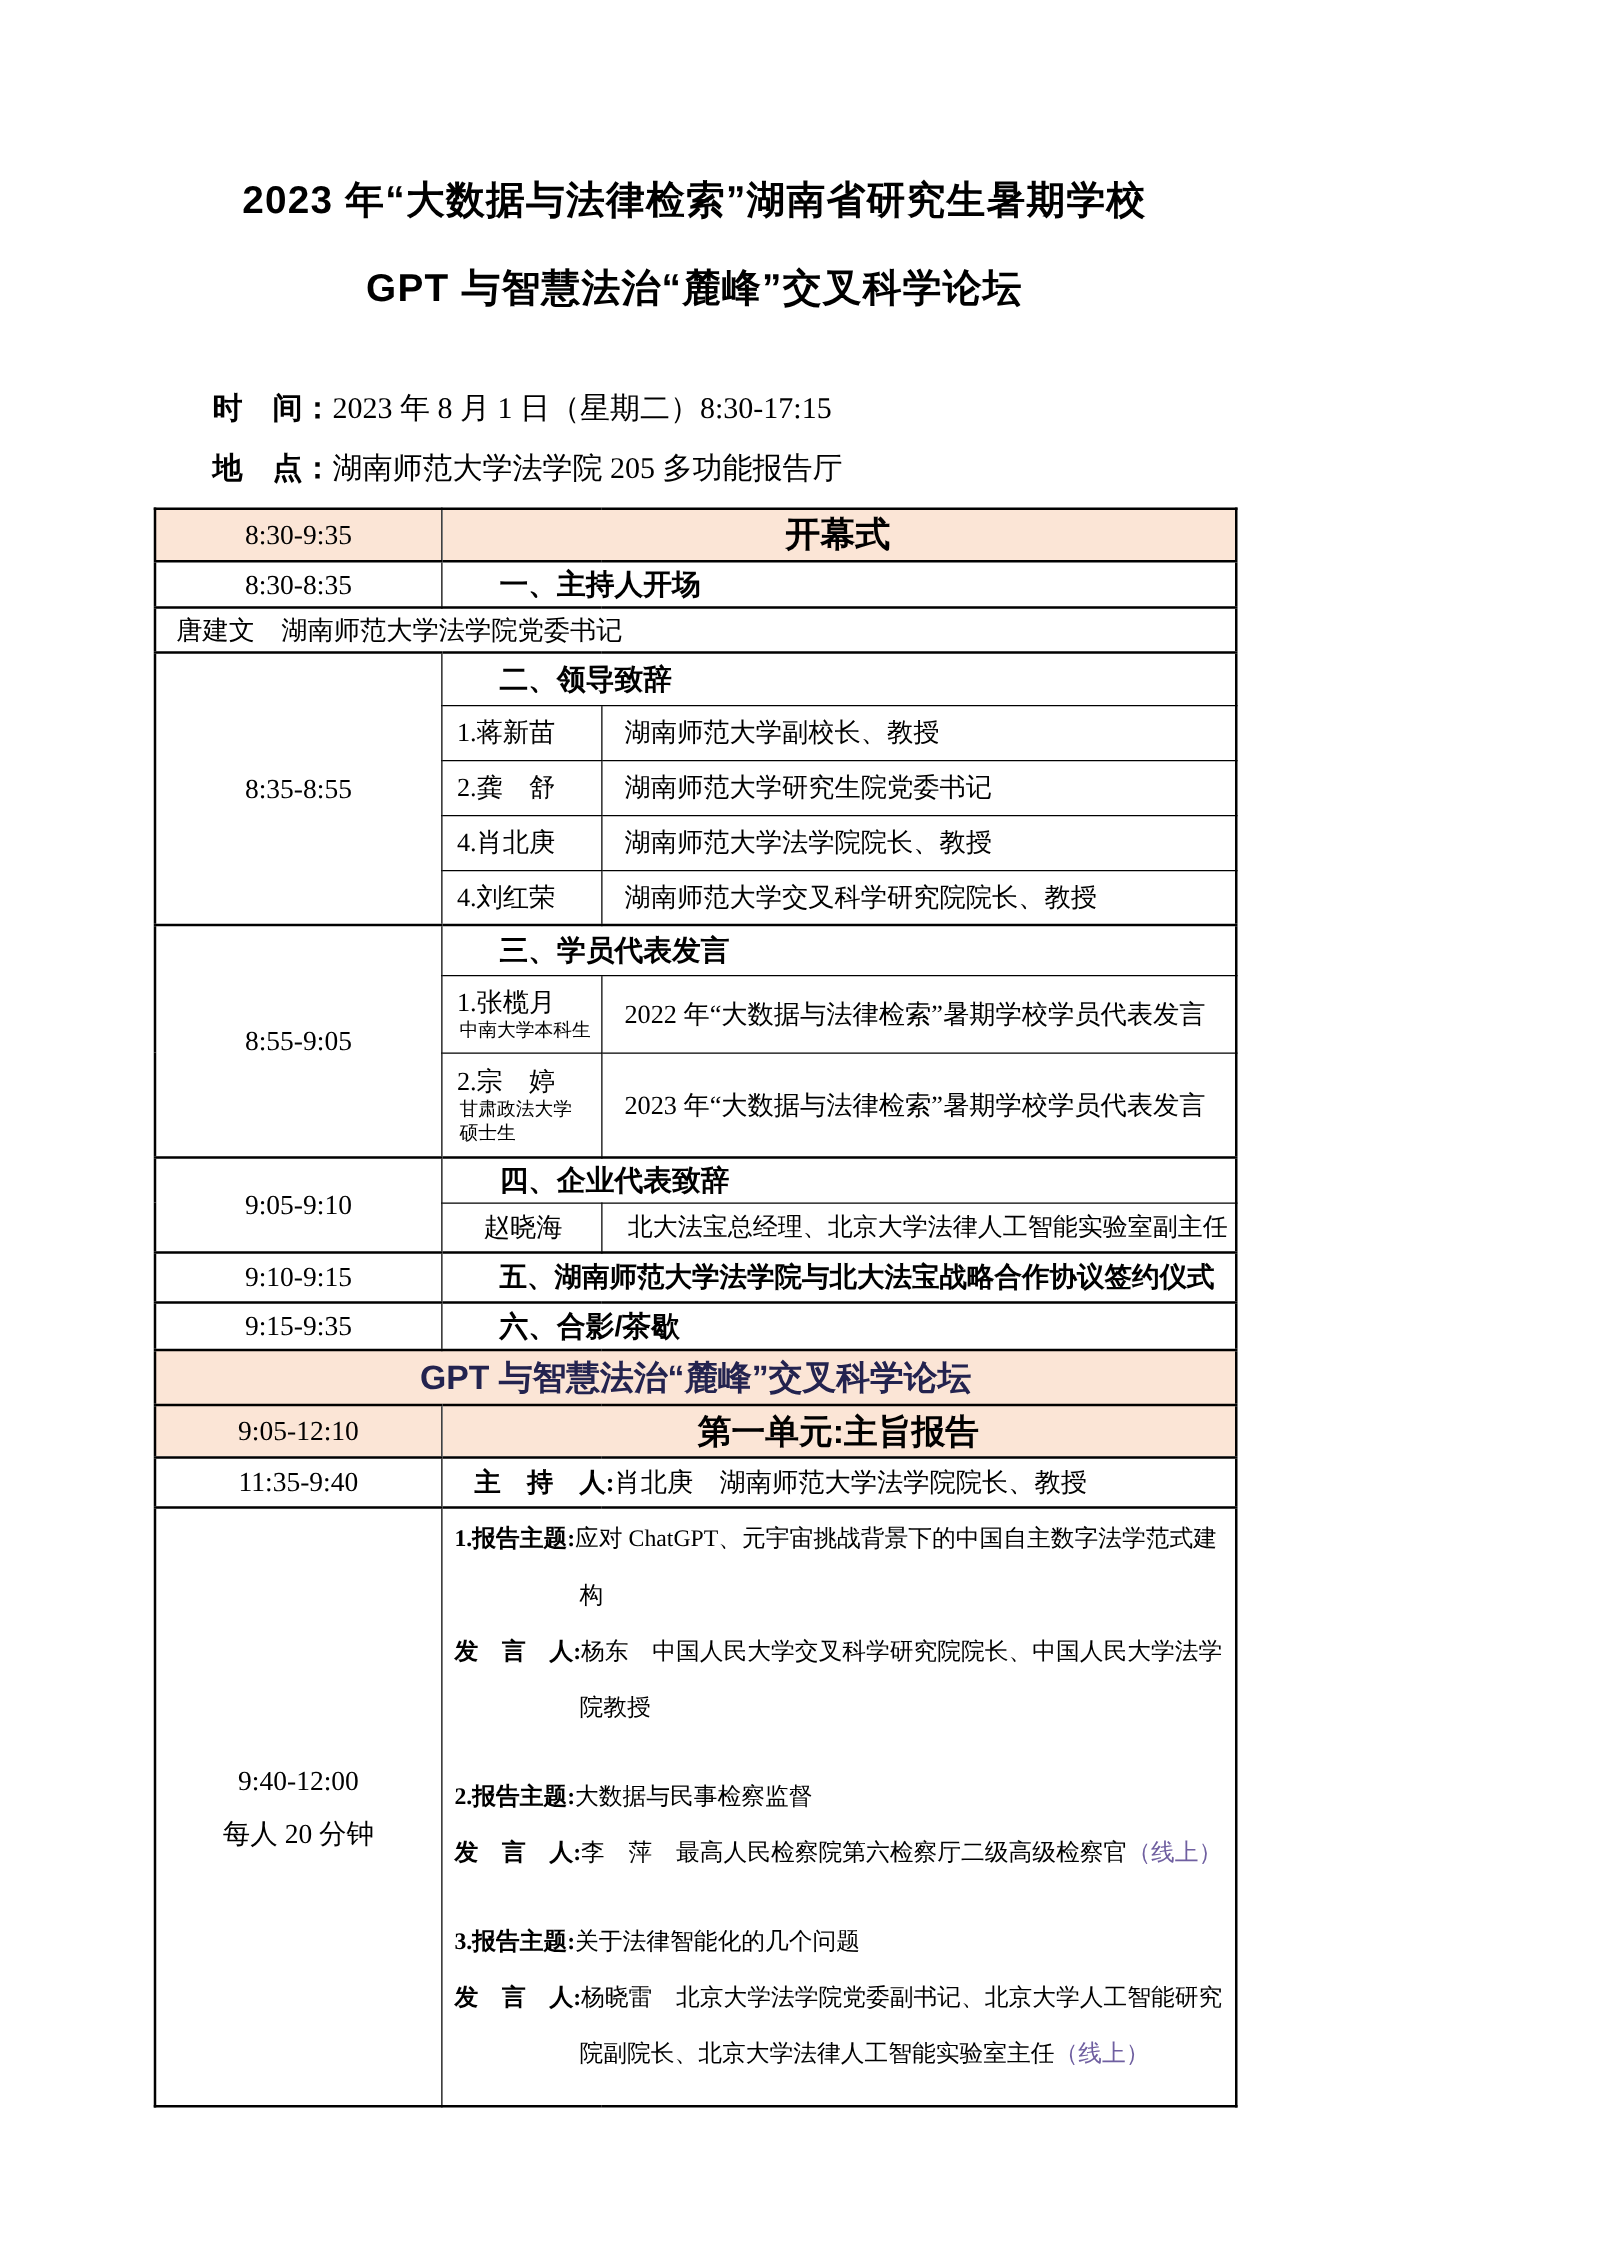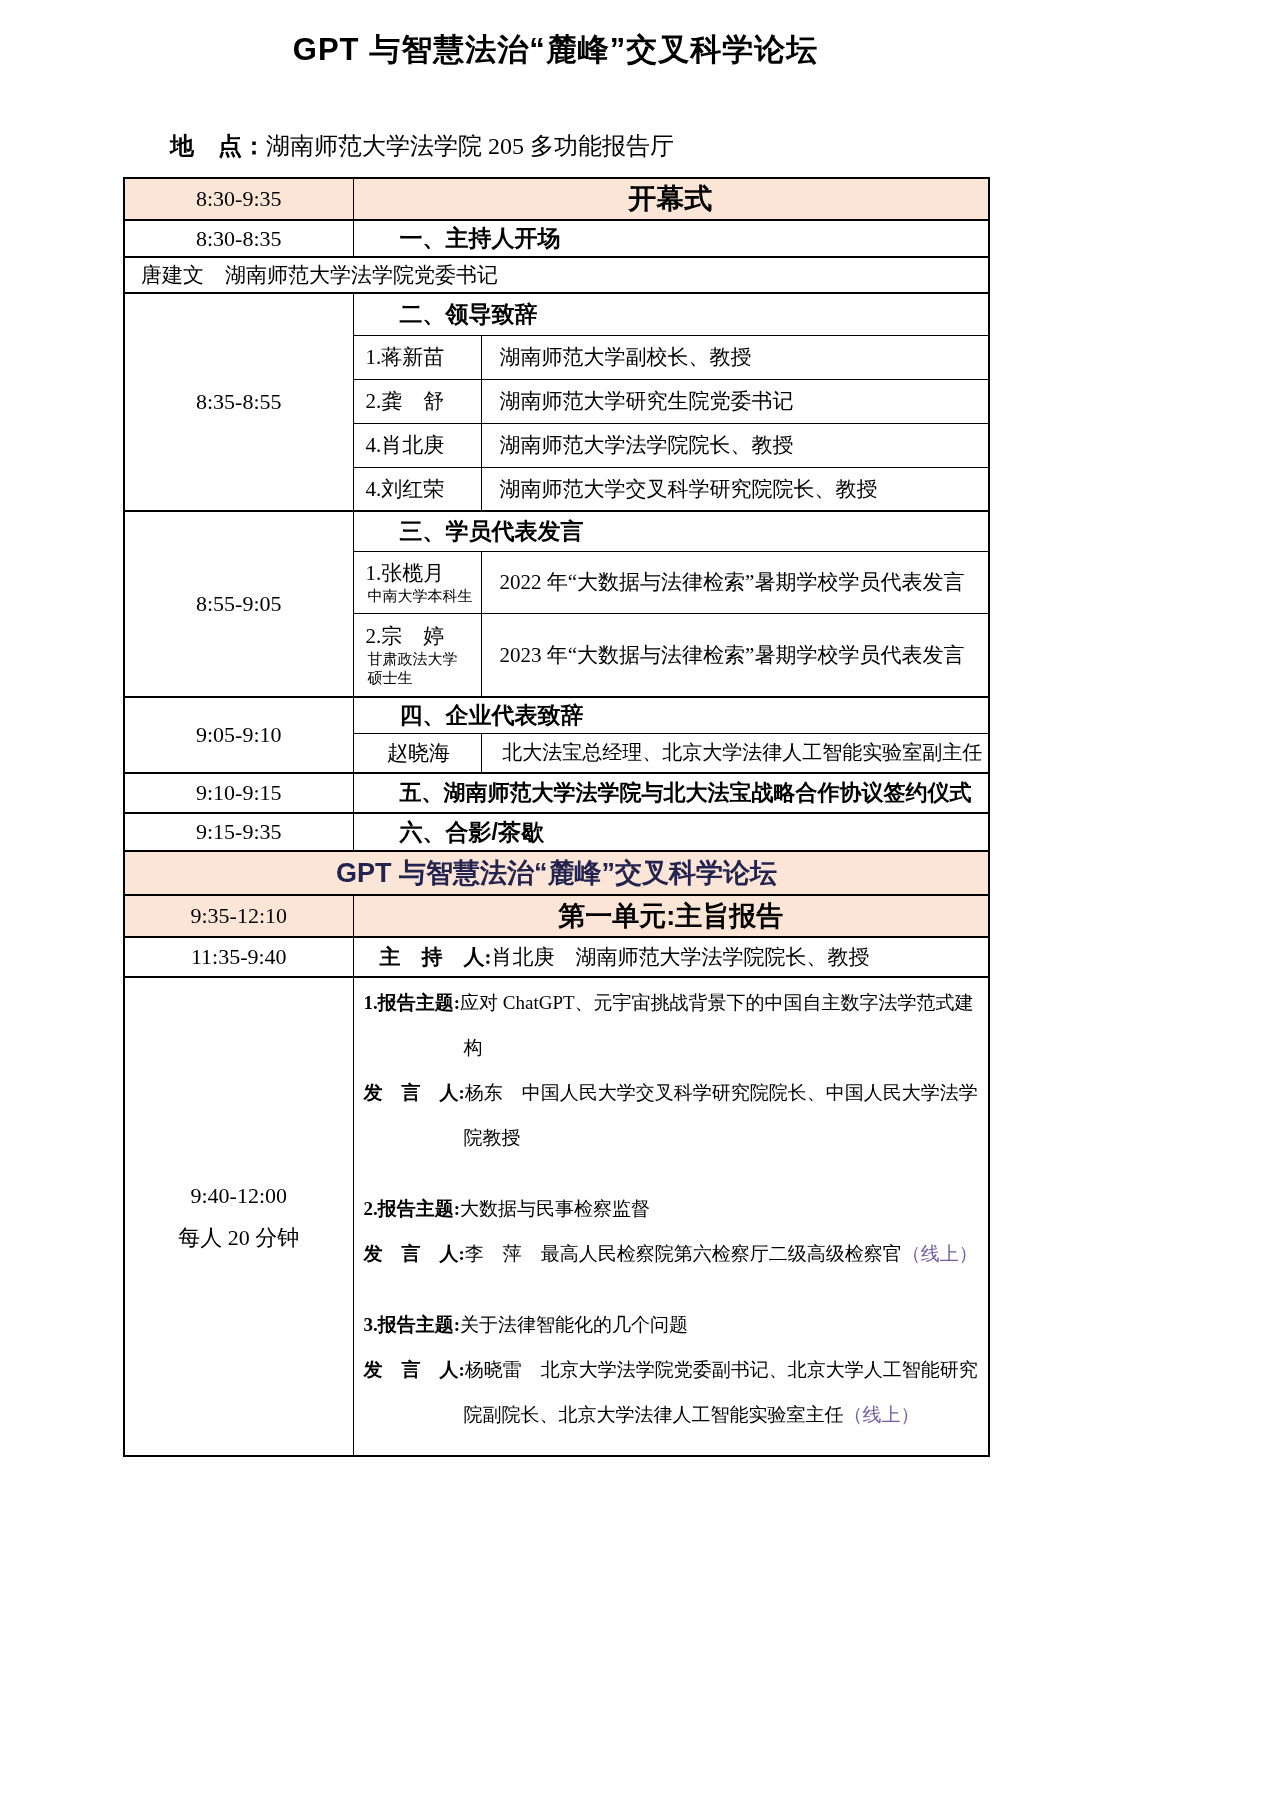--- a/index.html
+++ b/index.html
@@ -55,23 +55,27 @@
   .rep-line{line-height:45px;}
   .rep-line.hang{padding-left:100px;text-indent:-100px;}
   .online{color:var(--online,#6f5fa0);}
   .time-2line div{line-height:42px;}
 </style>
 </head>
 <body>
 
 <div class="content">
 
+  <div class="doc-title line1">2023 年“大数据与法律检索”湖南省研究生暑期学校</div>
   <div class="doc-title line2">GPT 与智慧法治“麓峰”交叉科学论坛</div>
 
   <div class="meta">
+    <div class="meta-row">
+      <span class="meta-label">时　间：</span><span>2023 年 8 月 1 日（星期二）8:30-17:15</span>
+    </div>
     <div class="meta-row">
       <span class="meta-label">地　点：</span><span>湖南师范大学法学院 205 多功能报告厅</span>
     </div>
   </div>
 
   <table class="sched">
     <colgroup>
       <col style="width:229px">
         <col style="width:128px">
         <col style="width:508px">
@@ -150,21 +154,21 @@
     <tr class="thick" style="height:38px">
       <td class="t-time">9:15-9:35</td>
       <td class="t-head" colspan="2">六、合影/茶歇</td>
     </tr>
 
     <tr class="thick" style="height:44px">
       <td class="t-banner-txt peach" colspan="3">GPT 与智慧法治“麓峰”交叉科学论坛</td>
     </tr>
 
     <tr class="thick" style="height:42px">
-      <td class="t-time peach">9:35-12:10</td>
+      <td class="t-time peach">9:05-12:10</td>
       <td class="t-unit-txt peach" colspan="2">第一单元:主旨报告</td>
     </tr>
 
     <tr class="thick" style="height:40px">
       <td class="t-time">11:35-9:40</td>
       <td class="host-row" colspan="2">
         <span class="lbl">主　持　人:</span><span>肖北庚　湖南师范大学法学院院长、教授</span>
       </td>
     </tr>
 

